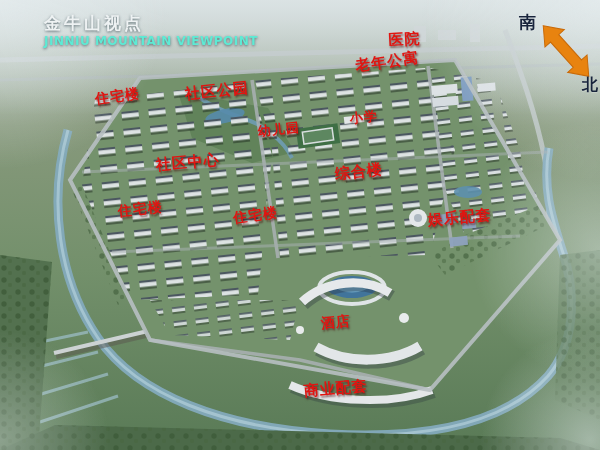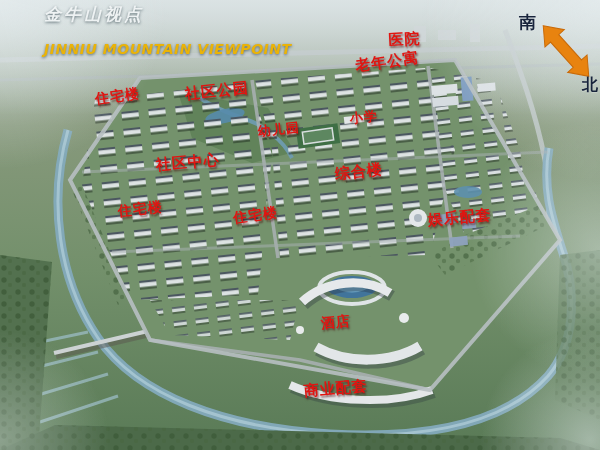--- a/index.html
+++ b/index.html
@@ -1,28 +1,28 @@
 <!DOCTYPE html>
 <html><head>
 <meta charset="utf-8">
 <style>
   html,body{margin:0;padding:0;background:#222;}
   .stage{
     position:relative;width:600px;height:450px;overflow:hidden;
     font-family:"DejaVu Sans","Liberation Sans",sans-serif;
   }
   .stage svg.bg{position:absolute;left:0;top:0;}
-  .title-block{position:absolute;left:44px;top:5px;line-height:1.1;font-style:italic;}
+  .title-block{position:absolute;left:44px;top:14px;line-height:1.1;}
   .title-zh{
     font-size:17px;font-weight:700;color:#eef2f3;letter-spacing:3px;
     text-shadow:0 1px 3px rgba(30,50,60,.65);
   }
   .title-en{
-    font-size:14px;font-weight:700;color:#eab308;letter-spacing:.5px;
-    text-shadow:0 1px 3px rgba(30,50,60,.65);margin-top:18px;
+    font-size:12px;font-weight:700;color:#5eead4;letter-spacing:.5px;
+    text-shadow:0 1px 3px rgba(30,50,60,.65);margin-top:2px;
   }
   .map-label{
     position:absolute;color:#e01511;font-weight:700;white-space:nowrap;
     text-shadow:1px 2px 2px rgba(70,0,0,.55);letter-spacing:1px;
     transform-origin:left top;
   }
   .compass-char{
     position:absolute;font-weight:700;color:#18243c;
     text-shadow:0 1px 1px rgba(255,255,255,.25);
   }

